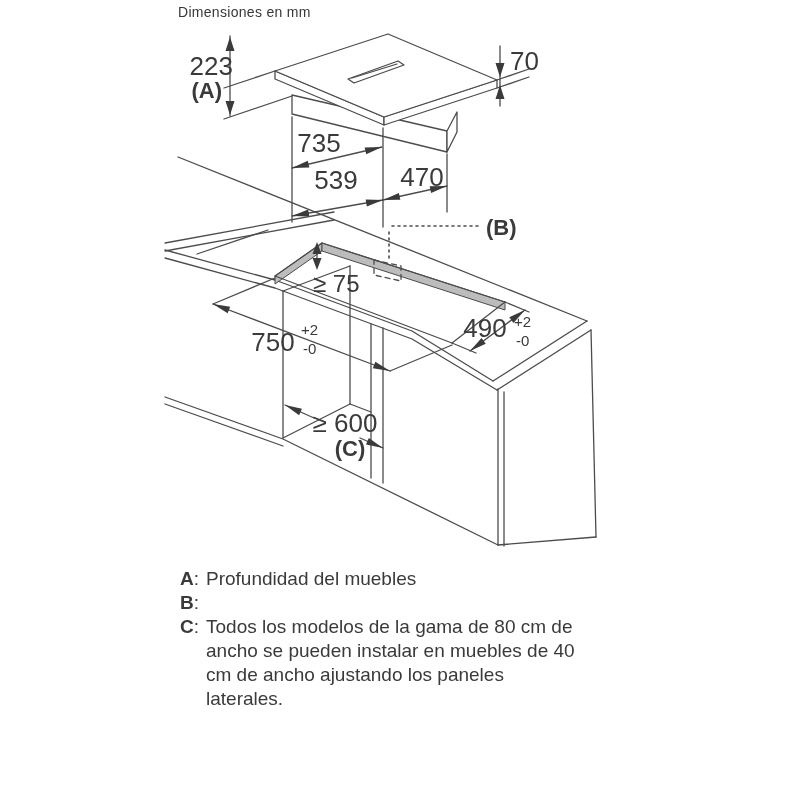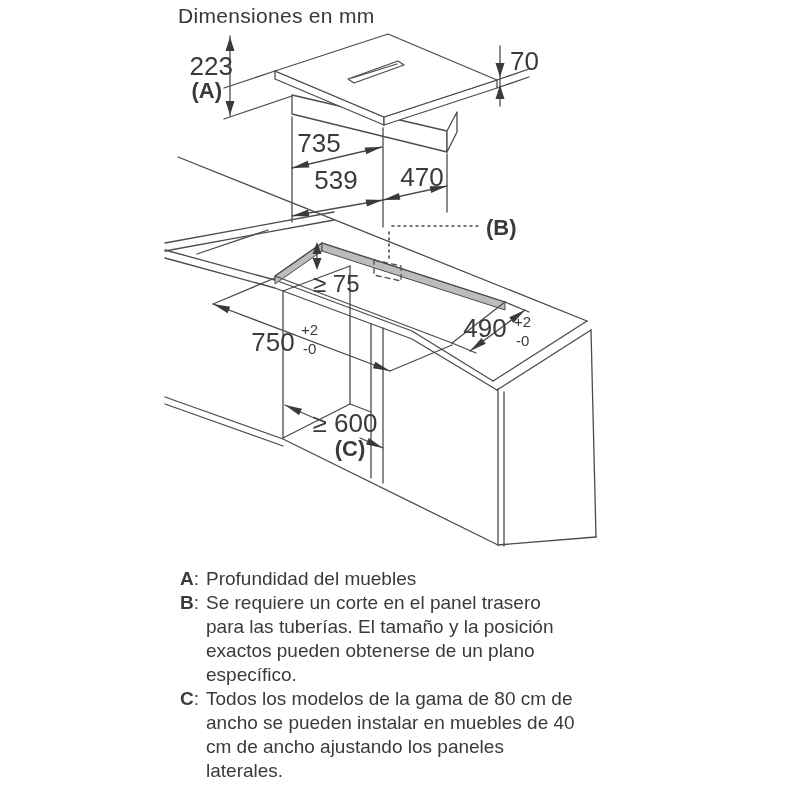--- a/index.html
+++ b/index.html
@@ -1,18 +1,18 @@
 <!DOCTYPE html>
 <html><head>
 <meta charset="utf-8">
 <style>
   html,body{margin:0;padding:0;background:#fff}
   body{width:800px;height:800px;font-family:"Liberation Sans",sans-serif}
   .page{position:relative;width:800px;height:800px;overflow:hidden;background:#fff}
-  .title{position:absolute;left:178px;top:4px;font-size:21px;color:#373737;letter-spacing:.3px}
+  .title{position:absolute;left:178px;top:4px;font-size:14px;color:#373737;letter-spacing:.3px}
   svg{position:absolute;left:0;top:0}
   svg text{fill:#3a3a3a}
   .d26{font-size:26px}.d24{font-size:24px}.d15{font-size:15px}
   .b22{font-size:22px;font-weight:bold}
   .mid{text-anchor:middle}.end{text-anchor:end}
   .st{stroke:#4c4c4c;stroke-width:1.3;fill:none;stroke-linecap:round;stroke-linejoin:round}
   .sw{stroke:#4c4c4c;stroke-width:1.3;fill:#fff;stroke-linejoin:round}
   .sg{stroke:#4c4c4c;stroke-width:1;fill:#bcbcbc}
   .dot{stroke-dasharray:2 4;stroke-width:1.6}
   .dash{stroke-dasharray:5 4}
@@ -180,21 +180,20 @@
 
   <div class="legend">
     <div class="lrow">
       <span class="lkey">A</span>
         <span class="lsep">:</span>
       <span class="ltext">Profundidad del muebles</span>
     </div>
     <div class="lrow">
       <span class="lkey">B</span>
         <span class="lsep">:</span>
-      <span class="ltext">Se requiere un corte en el panel trasero para las tuberías. El tamaño y la posición exactos pueden obtenerse de un plano específico.</span>
     </div>
     <div class="lrow">
       <span class="lkey">C</span>
         <span class="lsep">:</span>
       <span class="ltext">Todos los modelos de la gama de 80 cm de ancho se pueden instalar en muebles de 40 cm de ancho ajustando los paneles laterales.</span>
     </div>
   </div>
 
 </div>
 

